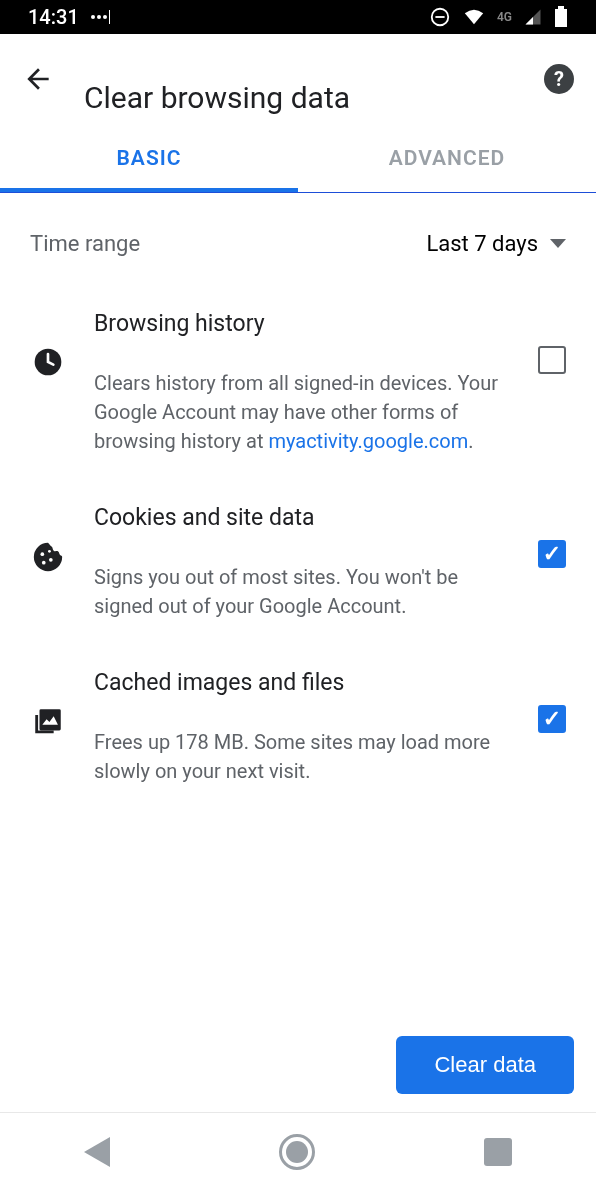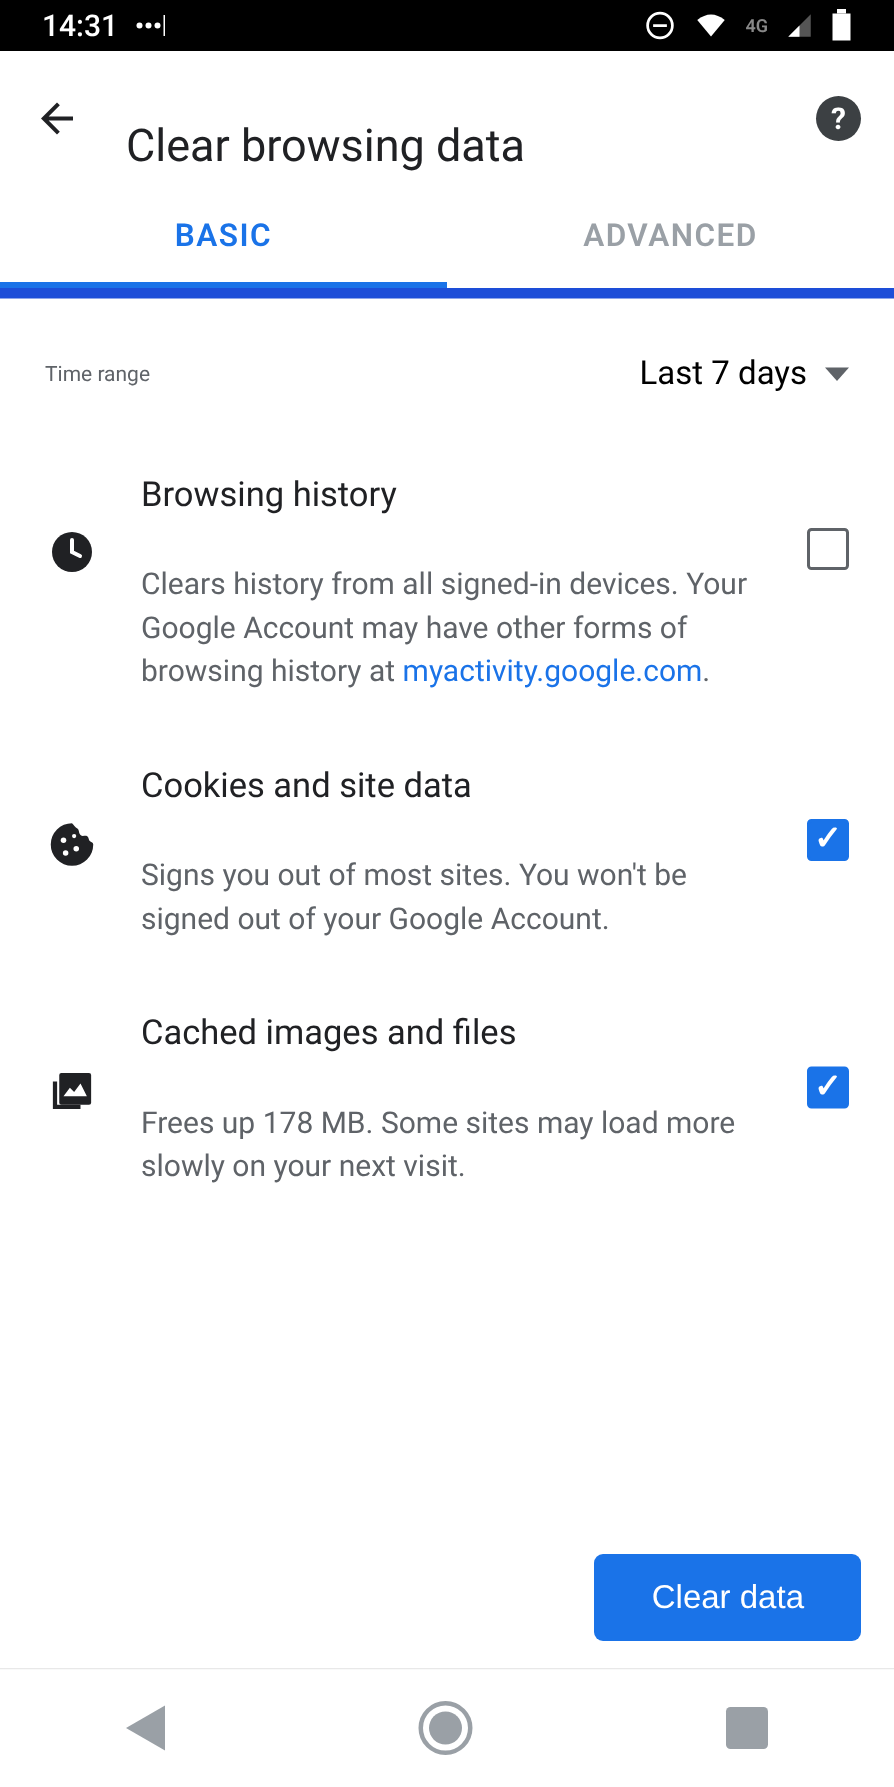--- a/index.html
+++ b/index.html
@@ -13,32 +13,32 @@
     .app-bar {
       height: 90px; display: flex; align-items: center; padding: 0 22px; gap: 30px;
     }
     .back-arrow { width: 32px; height: 32px; cursor: pointer; }
     .app-title { font-size: 30px; font-weight: 400; color: #202124; flex: 1; margin-top: 37px; }
     .help-icon {
       width: 30px; height: 30px; border-radius: 50%; background: #3c4043; color: #fff;
       display: flex; align-items: center; justify-content: center; font-size: 20px; font-weight: 700;
       cursor: pointer;
     }
-    .tabs { display: flex; border-bottom: 7px solid #1d4ed8; }
+    .tabs { display: flex; border-bottom: 1px solid #1d4ed8; }
     .tab {
       flex: 1; text-align: center; padding: 22px 0 18px; font-size: 21px; font-weight: 600;
       letter-spacing: 1px; cursor: pointer;
     }
     .tab.active { color: #1a73e8; border-bottom: 4px solid #1a73e8; }
     .tab.inactive { color: #9aa0a6; }
     .time-range-row {
       display: flex; align-items: center; justify-content: space-between;
       padding: 38px 30px 30px 30px;
     }
-    .time-range-label { font-size: 14px; color: #5f6368; }
+    .time-range-label { font-size: 22px; color: #5f6368; }
     .time-range-value { display: flex; align-items: center; gap: 12px; font-size: 22px; color: #000000; cursor: pointer; }
     .chevron-down {
       width: 0; height: 0; border-left: 8px solid transparent; border-right: 8px solid transparent;
       border-top: 9px solid #5f6368;
     }
     .option-list { }
     .option-row {
       display: flex; align-items: flex-start; padding: 24px 30px; gap: 28px;
     }
     .option-icon { width: 36px; display: flex; justify-content: center; padding-top: 36px; flex-shrink:0; }

